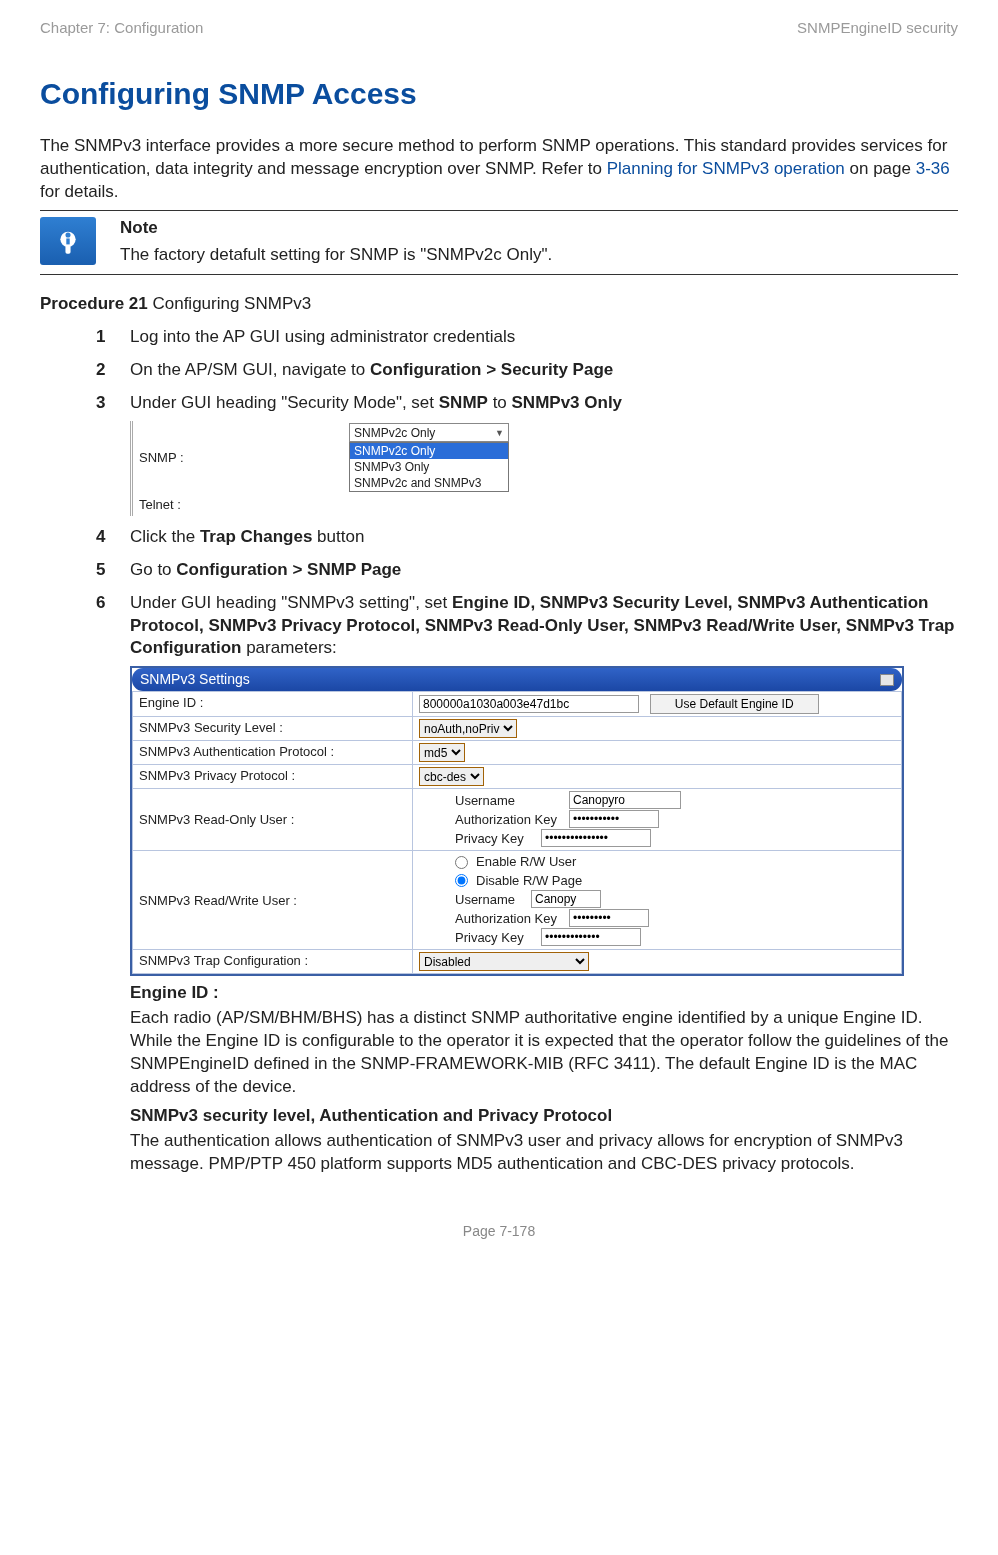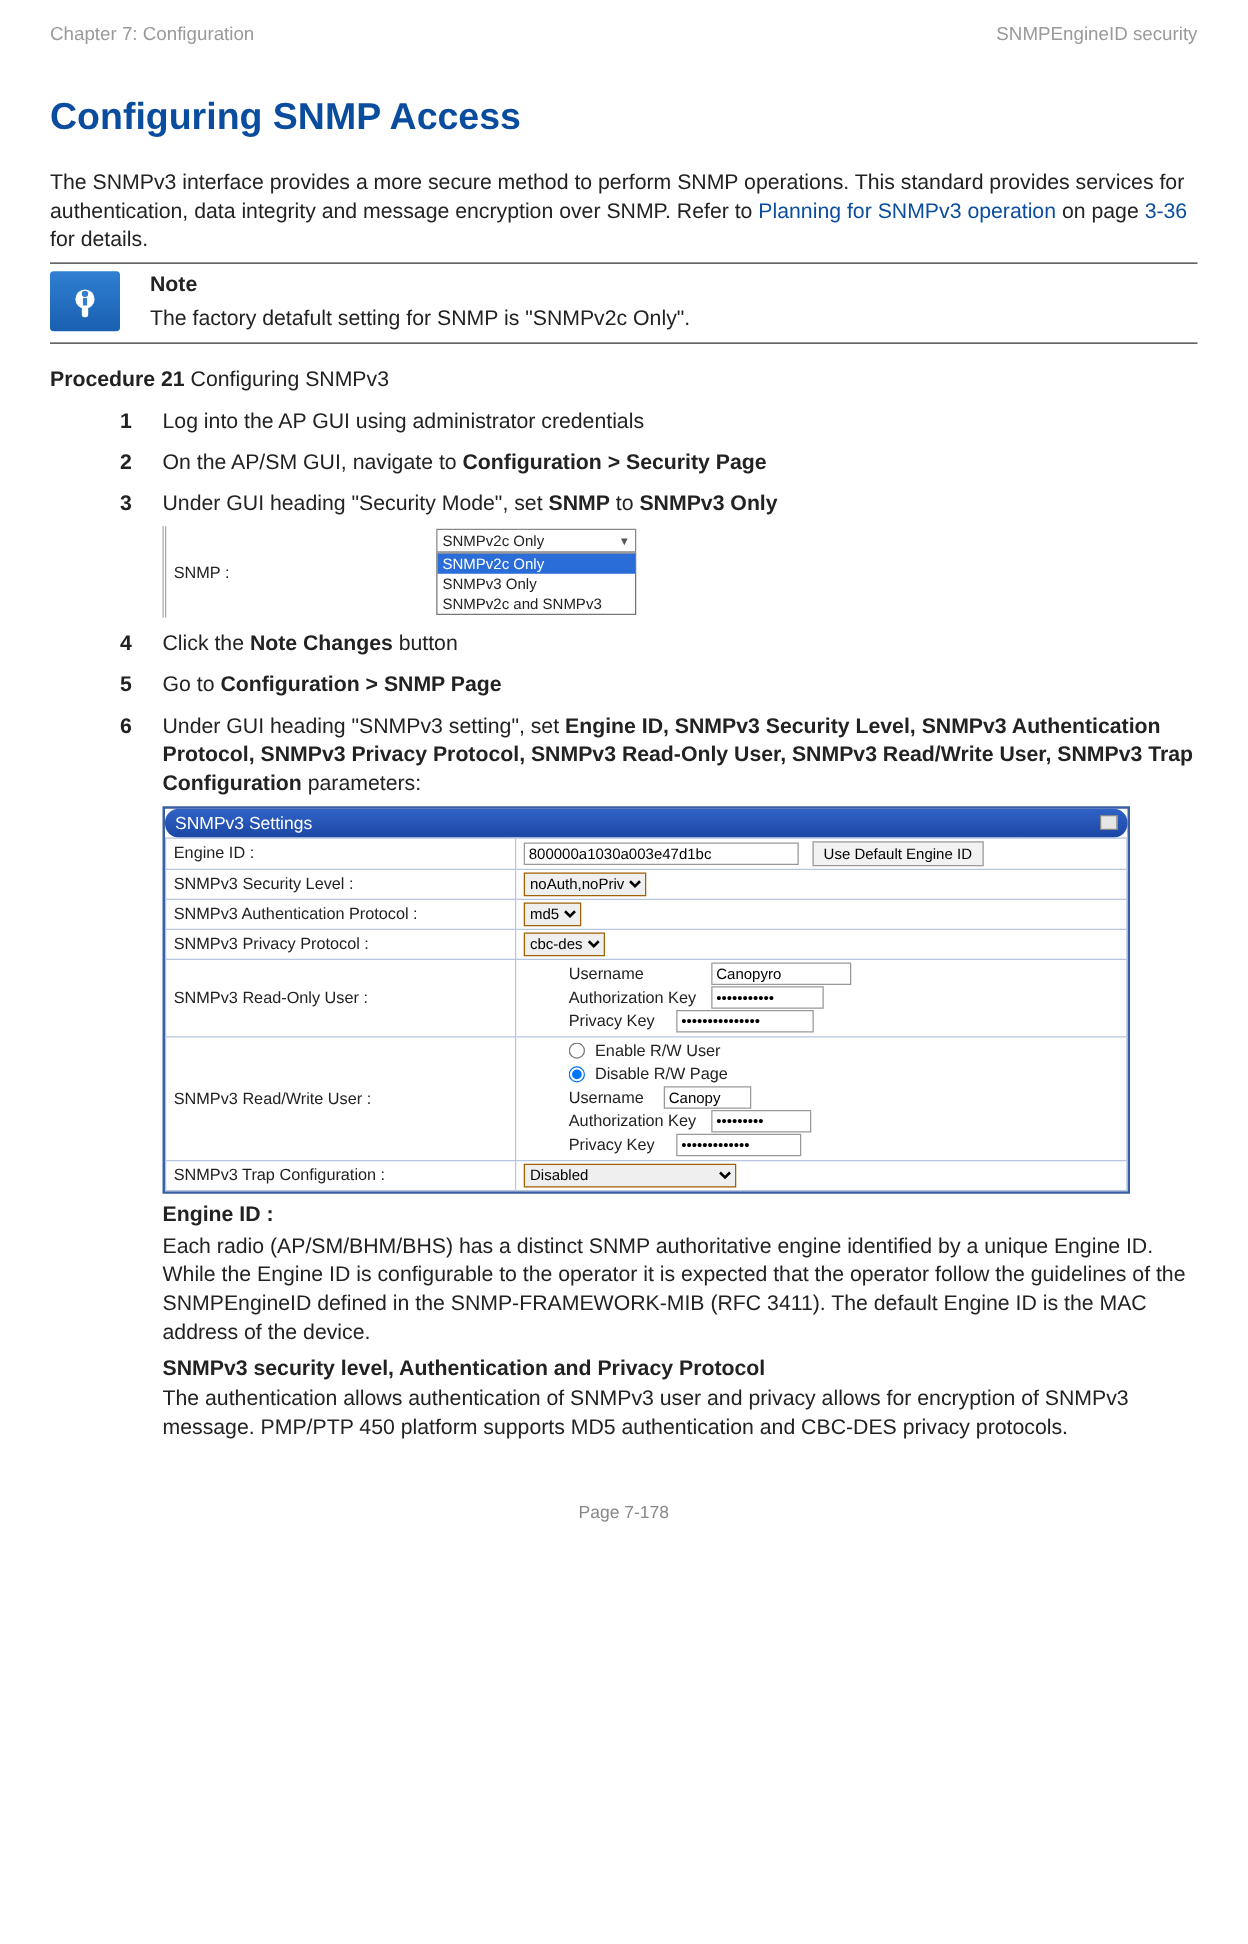--- a/index.html
+++ b/index.html
@@ -39,21 +39,21 @@
 
   
   .panel { border: 2px solid #3a5fa5; width: 774px; font-family: Arial, sans-serif; font-size: 13px; margin-top:6px; }
   .panel-title { background: linear-gradient(#3063c7,#1b47a5); color:#fff; padding:2px 8px; font-size:14px; display:flex; justify-content:space-between; align-items:center;border-radius:11px; }
   .panel-title .min { width:14px; height:12px; background:#e6e6e6; border:1px solid #888; }
   .panel table { width:100%; border-collapse: collapse; }
   .panel td { border:1px solid #b8c5df; padding:2px 6px; vertical-align: top; }
   .panel td.plab { width:280px; }
   .panel input[type=text], .panel input[type=password] { border:1px solid #999; font-size:12px; padding:0 3px; height:18px; }
   .panel select { border:1px solid #a16207; font-size:12px; height:19px; background:#efefef; }
-  .panel .linebtn { border:1px solid #999; background:#f2f2f2; font-size:12px; padding:1px 8px; height:20px; }
+  .panel .linebtn { border:1px solid #999; background:#f2f2f2; font-size:12px; padding:1px 24px; height:20px; }
   .panel .fr { display:flex; align-items:center; gap:4px; margin-bottom:1px;margin-left:36px; }
   .panel .fr span.flab { display:inline-block; width:110px; }
   .panel input[type=radio] { margin-right:4px; }
 
   .sub-h { font-weight:700; margin-top:6px; margin-bottom:2px; }
   .body-txt { margin-bottom:4px; }
 
   .footer { text-align:center; color:#888; font-size:14px; margin-top:46px; }
 </style>
 </head>
@@ -114,27 +114,31 @@
               <span>SNMPv2c Only</span>
               <span class="car">▼</span>
             </div>
             <div class="drop">
               <div class="hl">SNMPv2c Only</div>
               <div>SNMPv3 Only</div>
               <div>SNMPv2c and SNMPv3</div>
             </div>
           </td>
         </tr>
+        <tr>
+          <td class="lab">Telnet :</td>
+          <td></td>
+        </tr>
       </tbody>
         </table>
     </div>
   </li>
 
   <li><span class="num">4</span>
-    <span>Click the </span><b>Note Changes</b><span> button</span>
+    <span>Click the </span><b>Trap Changes</b><span> button</span>
   </li>
 
   <li><span class="num">5</span>
     <span>Go to </span><b>Configuration &gt; SNMP Page</b>
   </li>
 
   <li><span class="num">6</span>
     <span>Under GUI heading "SNMPv3 setting", set </span><b>Engine ID, SNMPv3 Security Level, SNMPv3 Authentication Protocol, SNMPv3 Privacy Protocol, SNMPv3 Read-Only User, SNMPv3 Read/Write User, SNMPv3 Trap Configuration</b><span> parameters:</span>
 
     <div class="panel">

